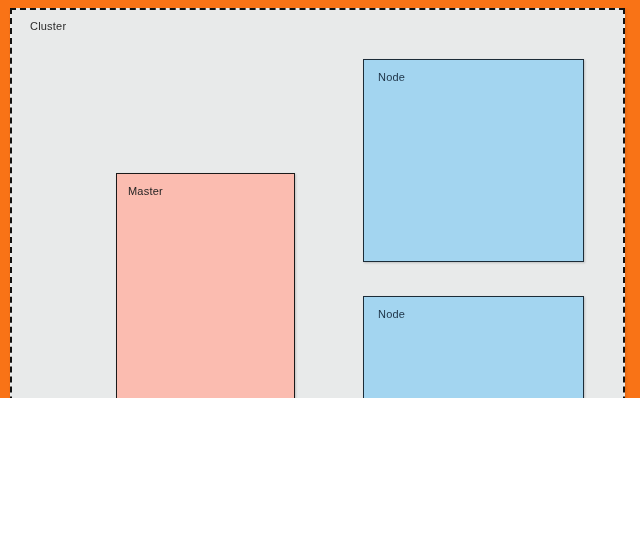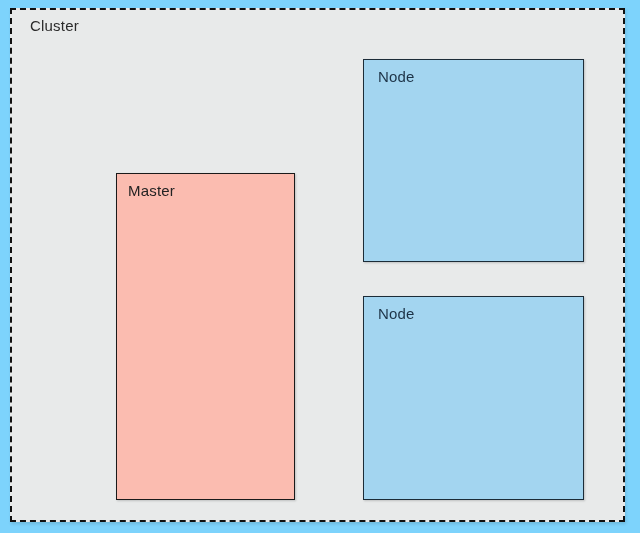--- a/index.html
+++ b/index.html
@@ -3,25 +3,25 @@
 <meta charset="utf-8">
 <style>
   html, body {
     margin: 0;
     padding: 0;
     background: #ffffff;
   }
   .stage {
     position: relative;
     width: 640px;
-    height: 533px;
-    background: #7dd3fc;
+    height: 398px;
+    background: #f97316;
     overflow: hidden;
     font-family: "Liberation Sans", "DejaVu Sans", sans-serif;
-    font-size: 15px;
+    font-size: 11px;
   }
   .cluster {
     position: absolute;
     left: 10px;
     top: 8px;
     width: 615px;
     height: 514px;
     box-sizing: border-box;
     border: 2px dashed #111111;
     background: #e8eaea;

